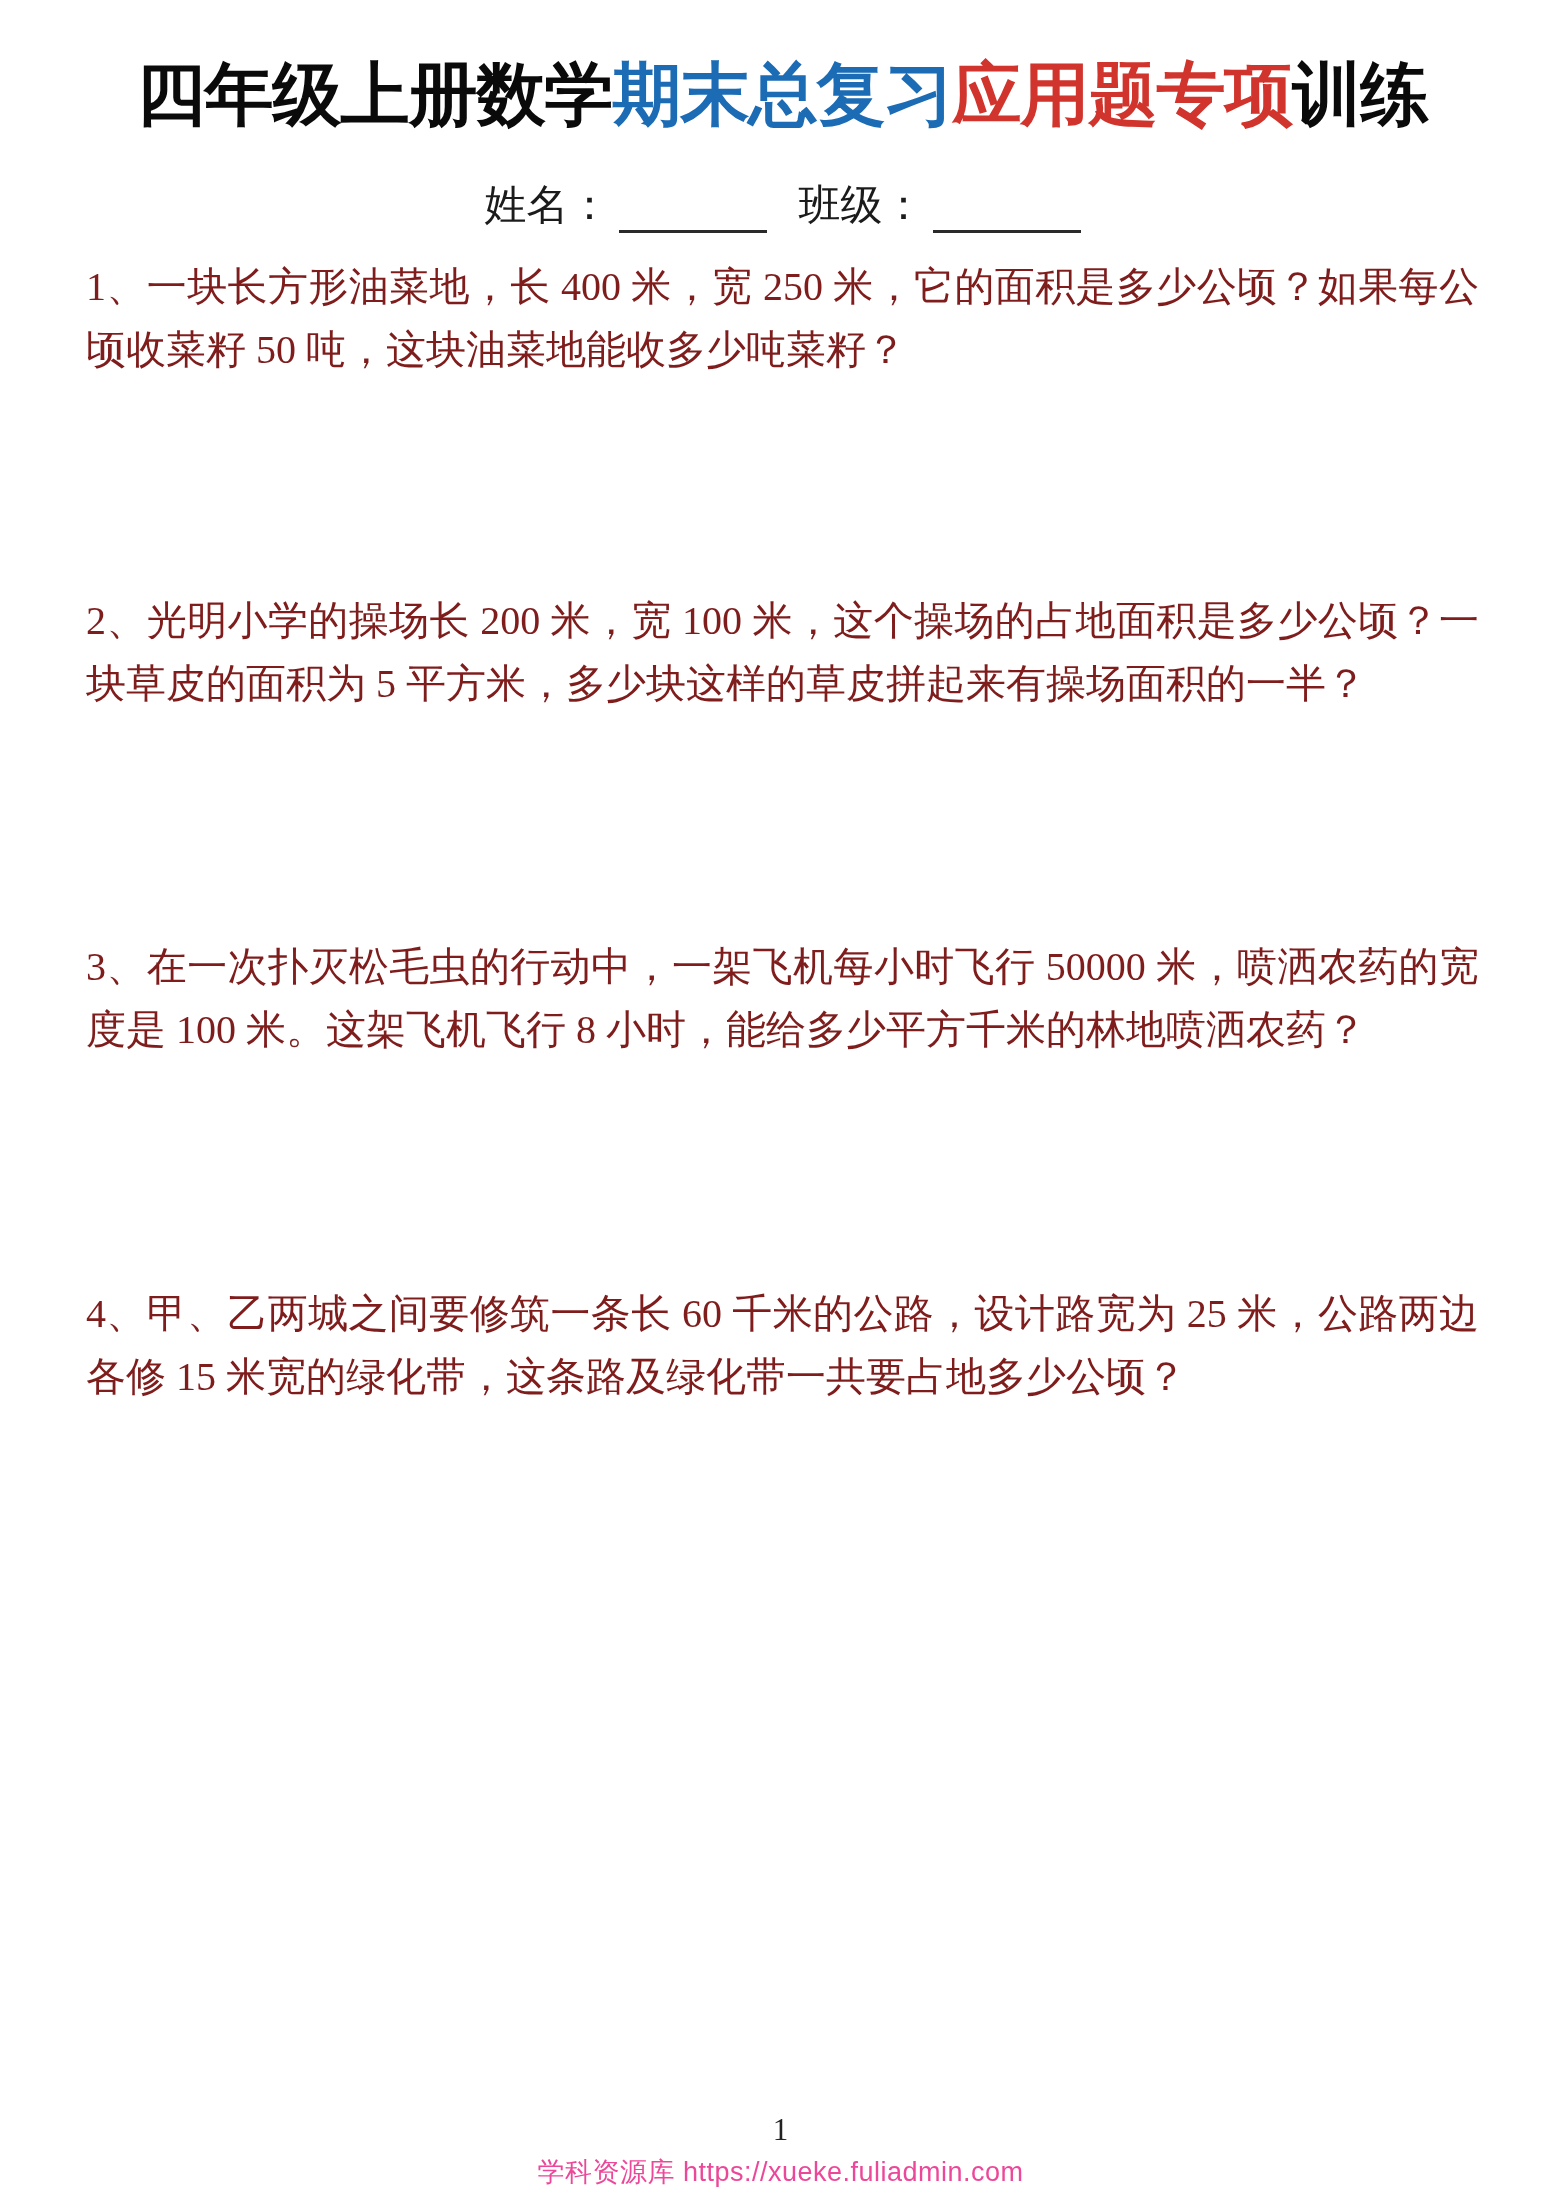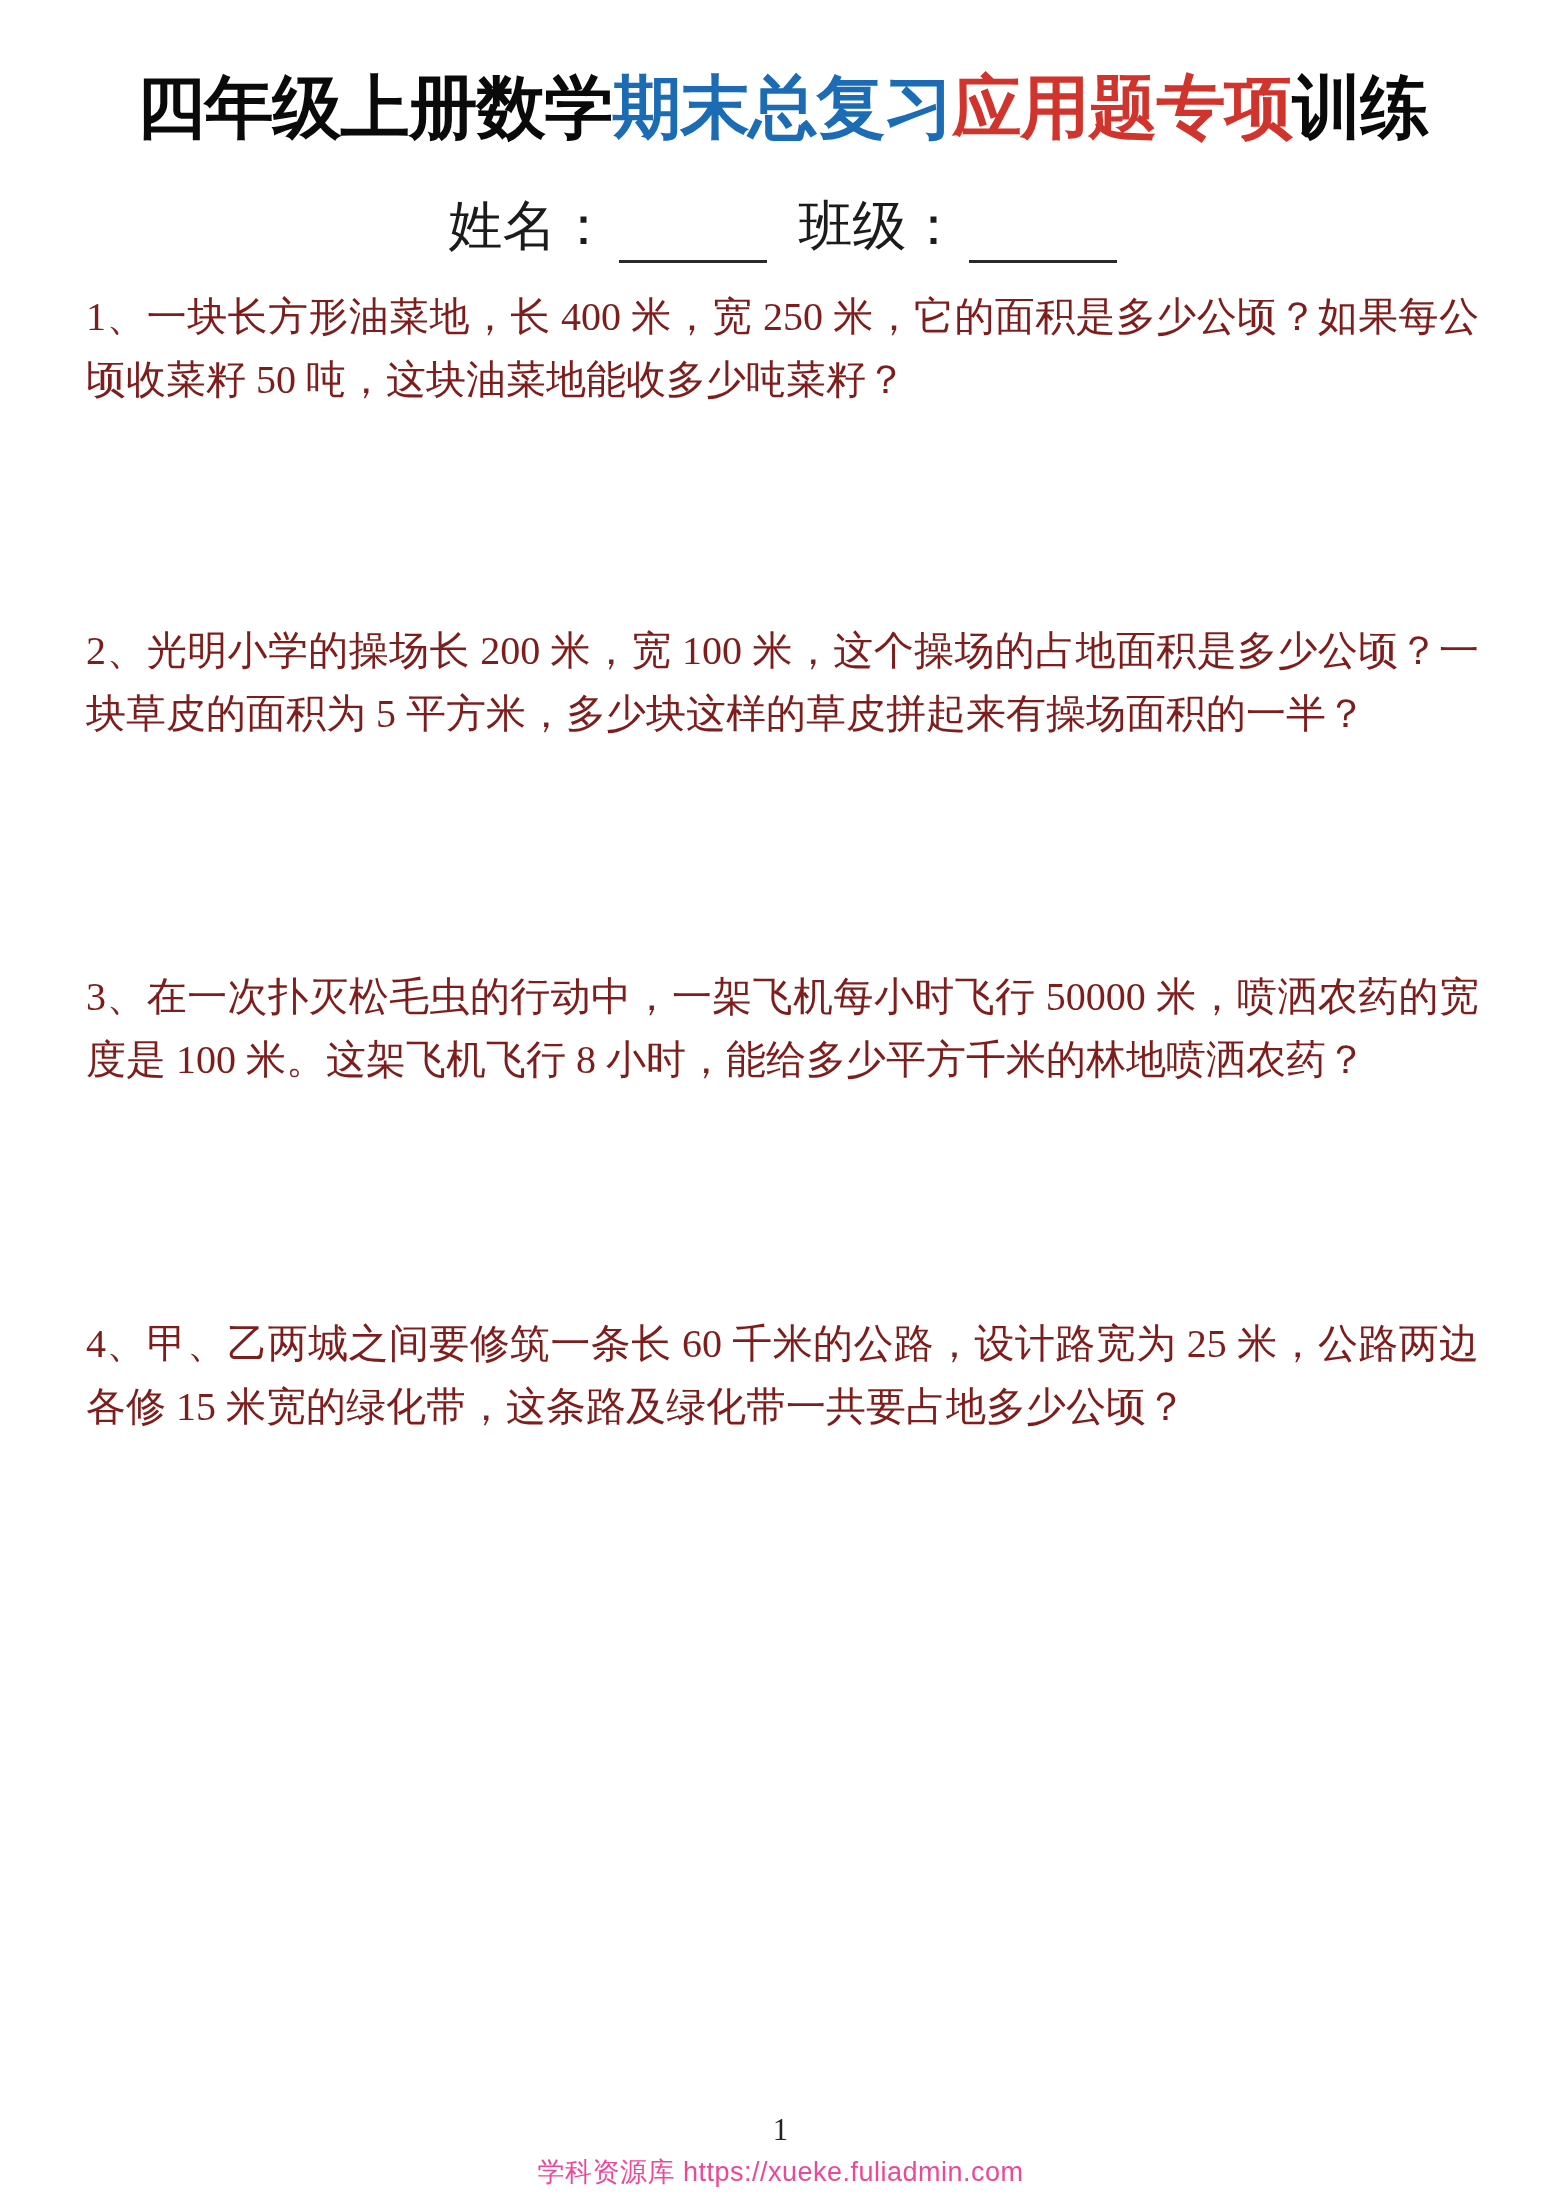--- a/index.html
+++ b/index.html
@@ -9,40 +9,40 @@
     height: 2206px;
     margin: 0 auto;
     background: #ffffff;
     box-sizing: border-box;
     padding: 58px 66px 0 70px;
     font-family: "Liberation Serif", "DejaVu Serif", serif;
     color: #111111;
     overflow: hidden;
   }
   .title {
-    margin: 13px;
+    margin: 0;
     text-align: center;
     font-family: "Liberation Sans", "DejaVu Sans", sans-serif;
     font-weight: 900;
     font-size: 69px;
     line-height: 1.08;
     letter-spacing: -1px;
     color: #0a0a0a;
     white-space: nowrap;
   }
   .title .t-blue { color: #1b6cb4; }
   .title .t-red  { color: #d0342c; }
 
   .student-row {
     margin-top: 44px;
     display: flex;
     justify-content: center;
     align-items: flex-end;
     gap: 32px;
-    font-size: 54px;
+    font-size: 42px;
     color: #1b1b1b;
   }
   .field { display: inline-flex; align-items: flex-end; }
   .blank {
     display: inline-block;
     width: 148px;
     height: 44px;
     margin-left: 8px;
     border-bottom: 3px solid #2a2a2a;
   }

